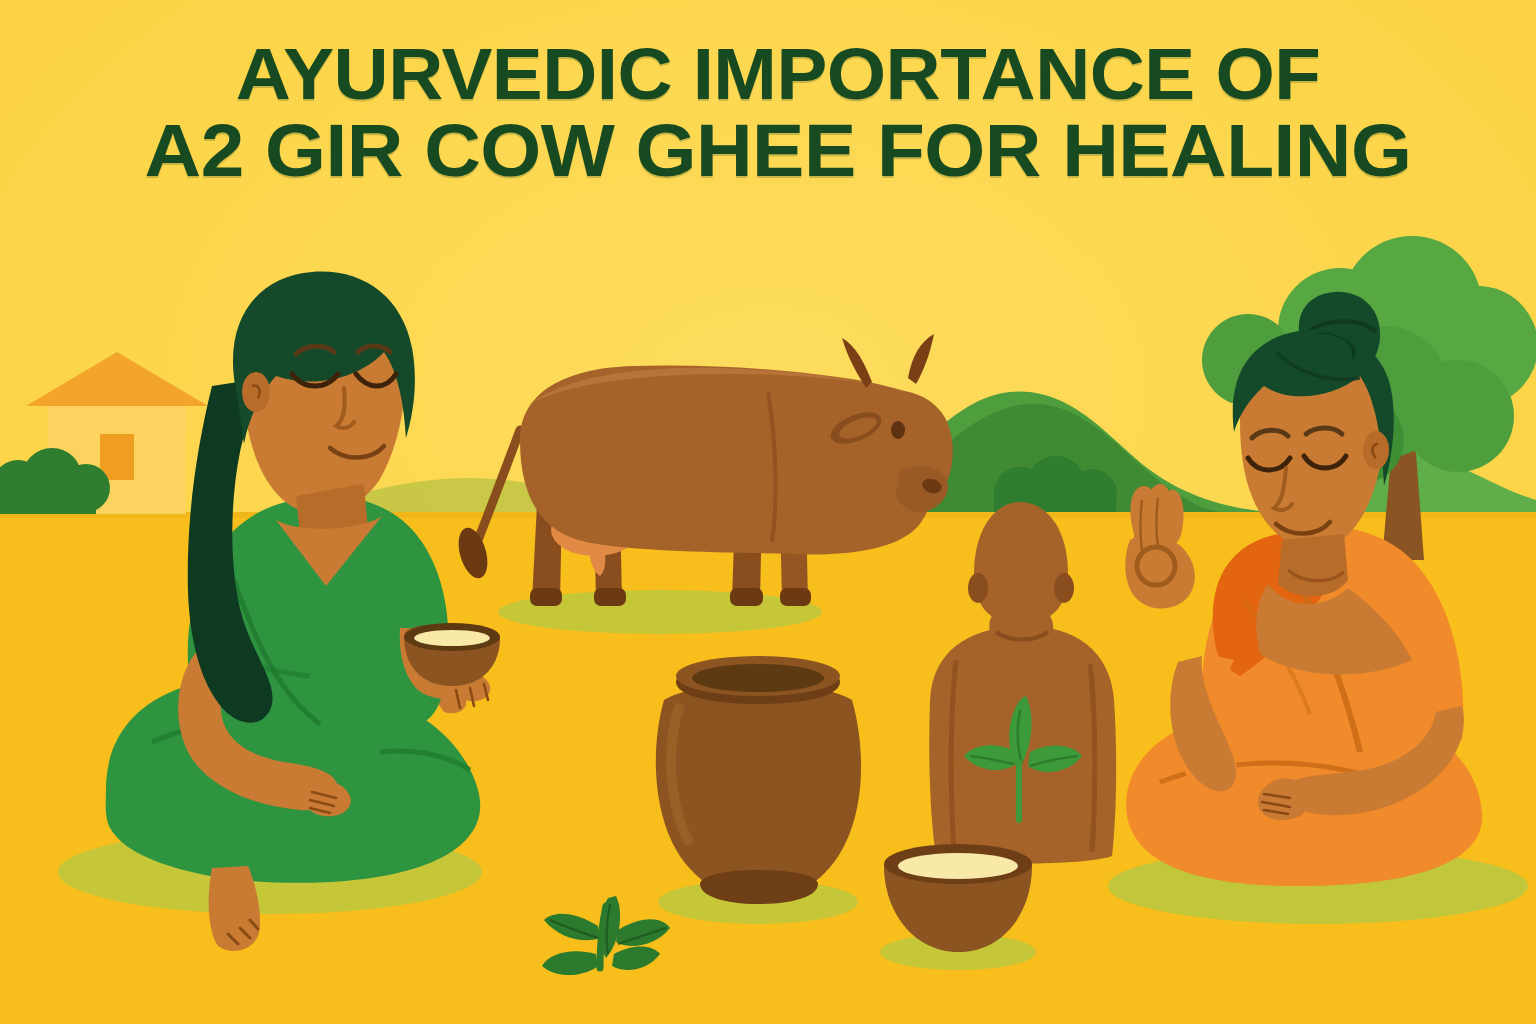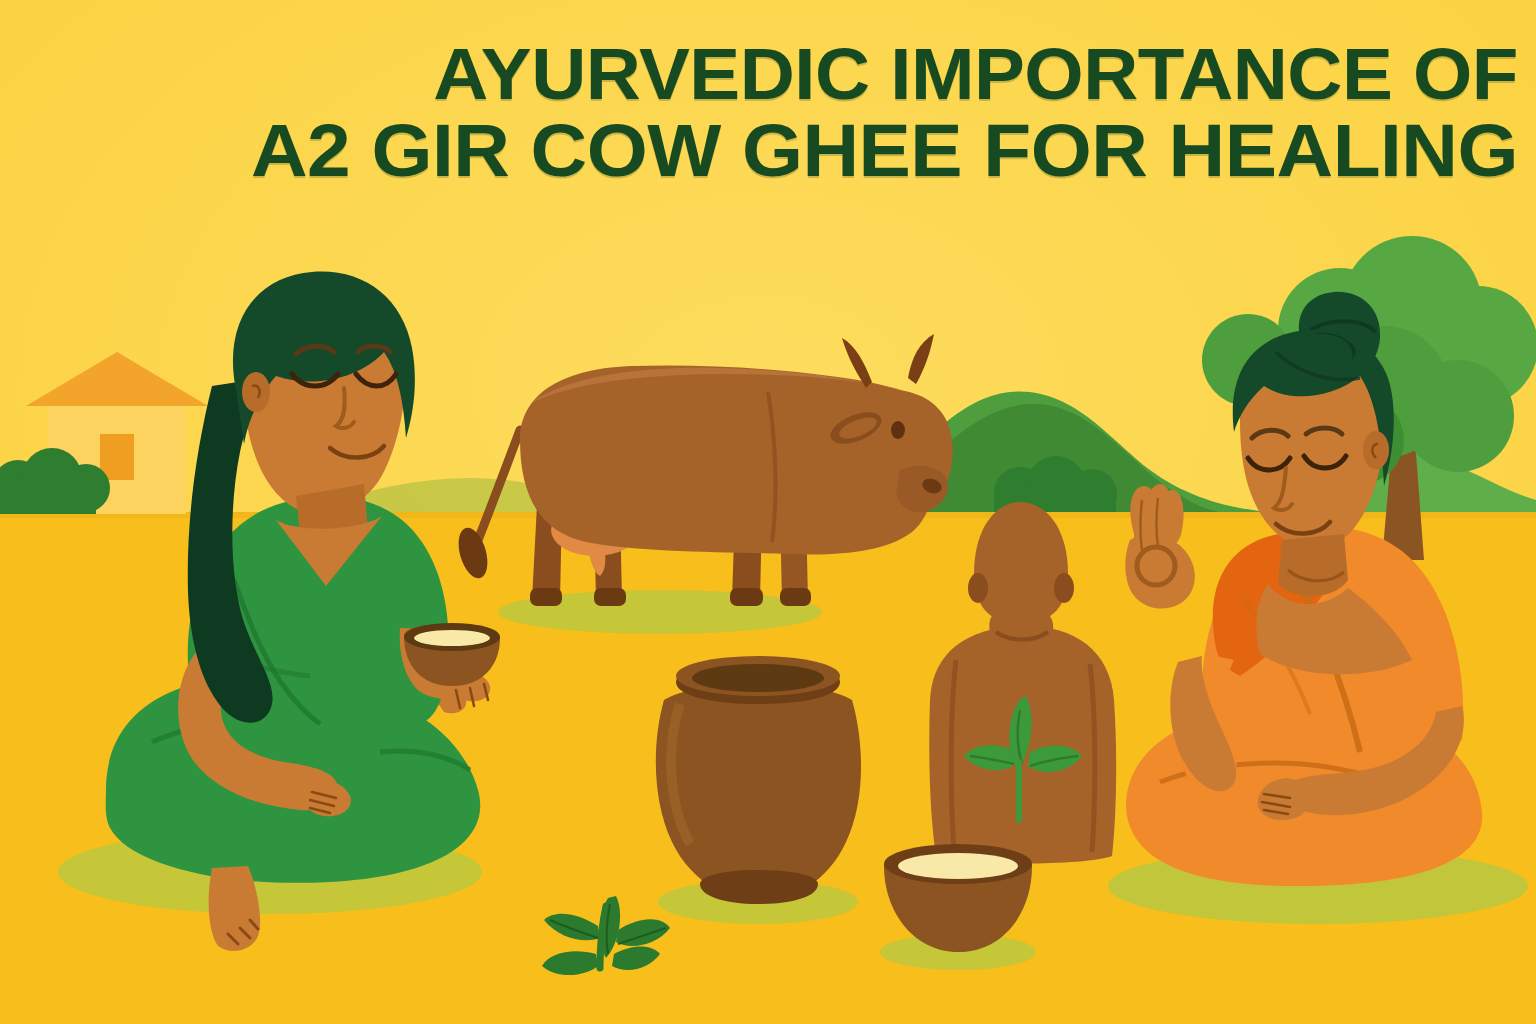--- a/index.html
+++ b/index.html
@@ -14,21 +14,21 @@
     position:relative;
     width:1536px; height:1024px;
     background:#FCD544;
     overflow:hidden;
   }
   #scene { position:absolute; inset:0; width:100%; height:100%; display:block; }
 
   .title-block {
     position:absolute;
     top:36px; left:0; right:0;
-    text-align:right;
+    text-align:center;
     z-index:20;
     pointer-events:none;
     padding:0 60px;
     margin-left:20px;
   }
   .title-line {
     display:block;
     font-family:"Liberation Sans", sans-serif;
     font-weight:bold;
     color:#174A20;

